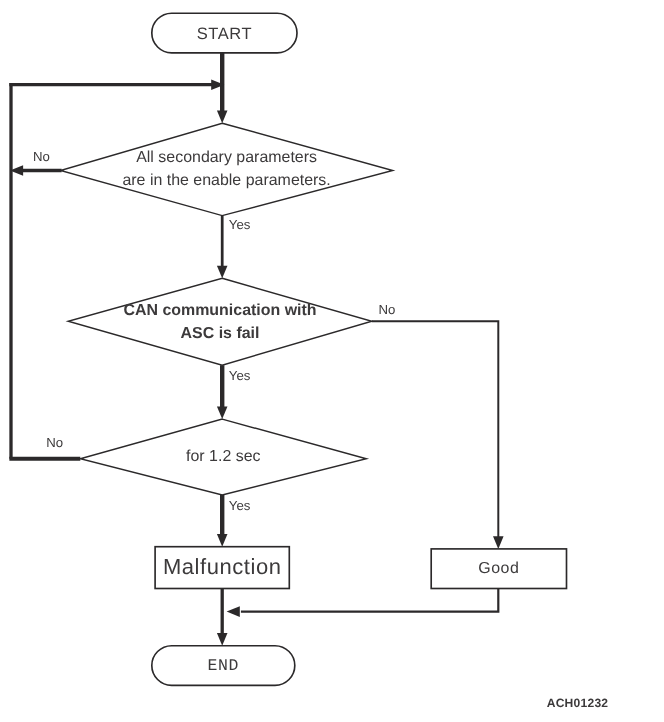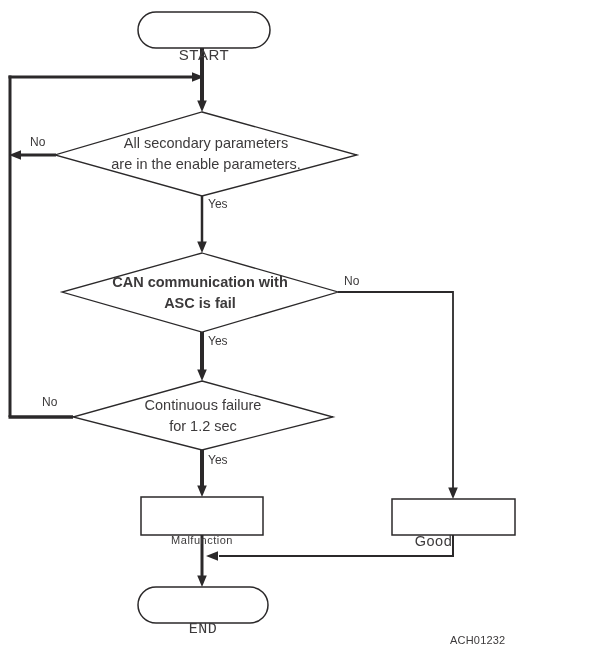--- a/index.html
+++ b/index.html
@@ -39,21 +39,20 @@
     stroke: none;
   }
   .node-label {
     position: absolute;
     display: flex;
     align-items: center;
     justify-content: center;
     font-size: 15px;
     letter-spacing: 0.5px;
     color: var(--text);
-    margin-top: 24px;
   }
   .diamond-text {
     position: absolute;
     display: flex;
     flex-direction: column;
     align-items: center;
     justify-content: center;
     text-align: center;
     font-size: 14.5px;
     line-height: 21px;
@@ -63,23 +62,23 @@
     position: absolute;
     font-size: 12px;
     color: var(--text);
     white-space: nowrap;
   }
   .figure-code {
     position: absolute;
     left: 450px;
     top: 634px;
     width: 150px;
-    text-align: left;
+    text-align: center;
     font-size: 11px;
-    font-weight: normal;
+    font-weight: bold;
     letter-spacing: 0.2px;
     color: var(--text);
   }
 </style>
 </head>
 <body>
 
 <div class="canvas">
 
   <svg class="graphics" width="604" height="656" viewBox="0 0 604 656">
@@ -129,27 +128,26 @@
     <span>All secondary parameters</span>
     <span>are in the enable parameters.</span>
   </div>
 
   <div class="diamond-text" style="left:62px; top:253px; width:276px; height:79px;font-weight:bold;">
     <span>CAN communication with</span>
     <span>ASC is fail</span>
   </div>
 
   <div class="diamond-text" style="left:73px; top:381px; width:260px; height:69px;">
-    <span>Continuous failure</span>
     <span>for 1.2 sec</span>
   </div>
 
-  <div class="node-label" style="left:141px; top:497px; width:122px; height:38px; font-size:11px;">Malfunction</div>
+  <div class="node-label" style="left:141px; top:497px; width:122px; height:38px; font-size:20px;">Malfunction</div>
 
-  <div class="node-label" style="left:372px; top:499px; width:123px; height:36px; font-size:14.5px;">Good</div>
+  <div class="node-label" style="left:392px; top:499px; width:123px; height:36px; font-size:14.5px;">Good</div>
 
   <div class="node-label" style="left:138px; top:587px; width:130px; height:36px;font-family:Liberation Mono, monospace;">END</div>
 
   <div class="branch-label" style="left:30px; top:135px;">No</div>
   <div class="branch-label" style="left:208px; top:197px;">Yes</div>
   <div class="branch-label" style="left:344px; top:274px;">No</div>
   <div class="branch-label" style="left:208px; top:334px;">Yes</div>
   <div class="branch-label" style="left:42px; top:395px;">No</div>
   <div class="branch-label" style="left:208px; top:453px;">Yes</div>
 

